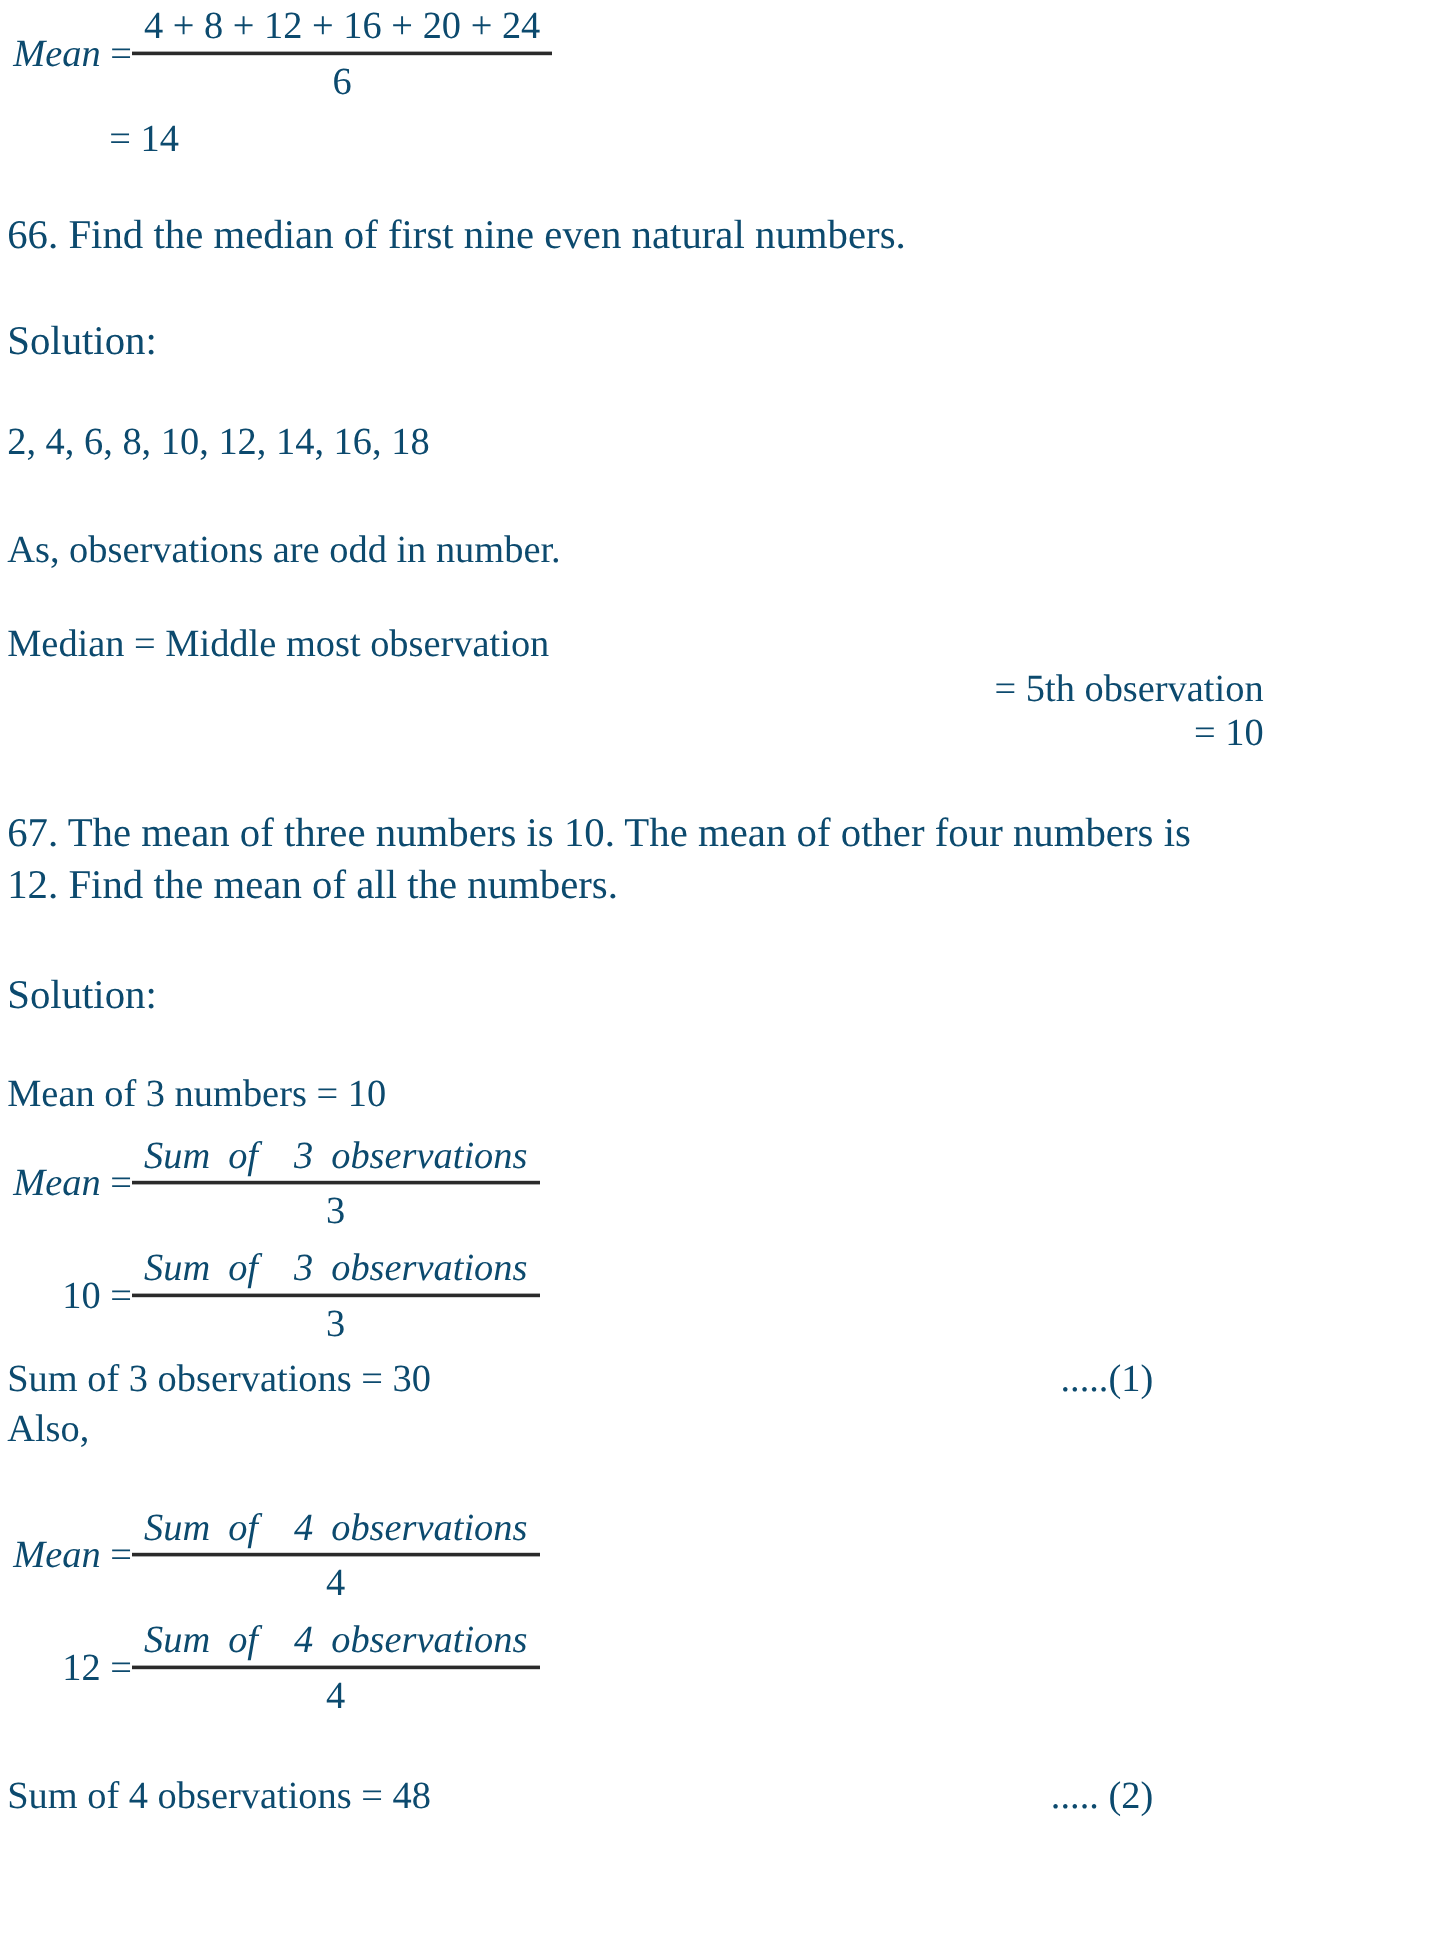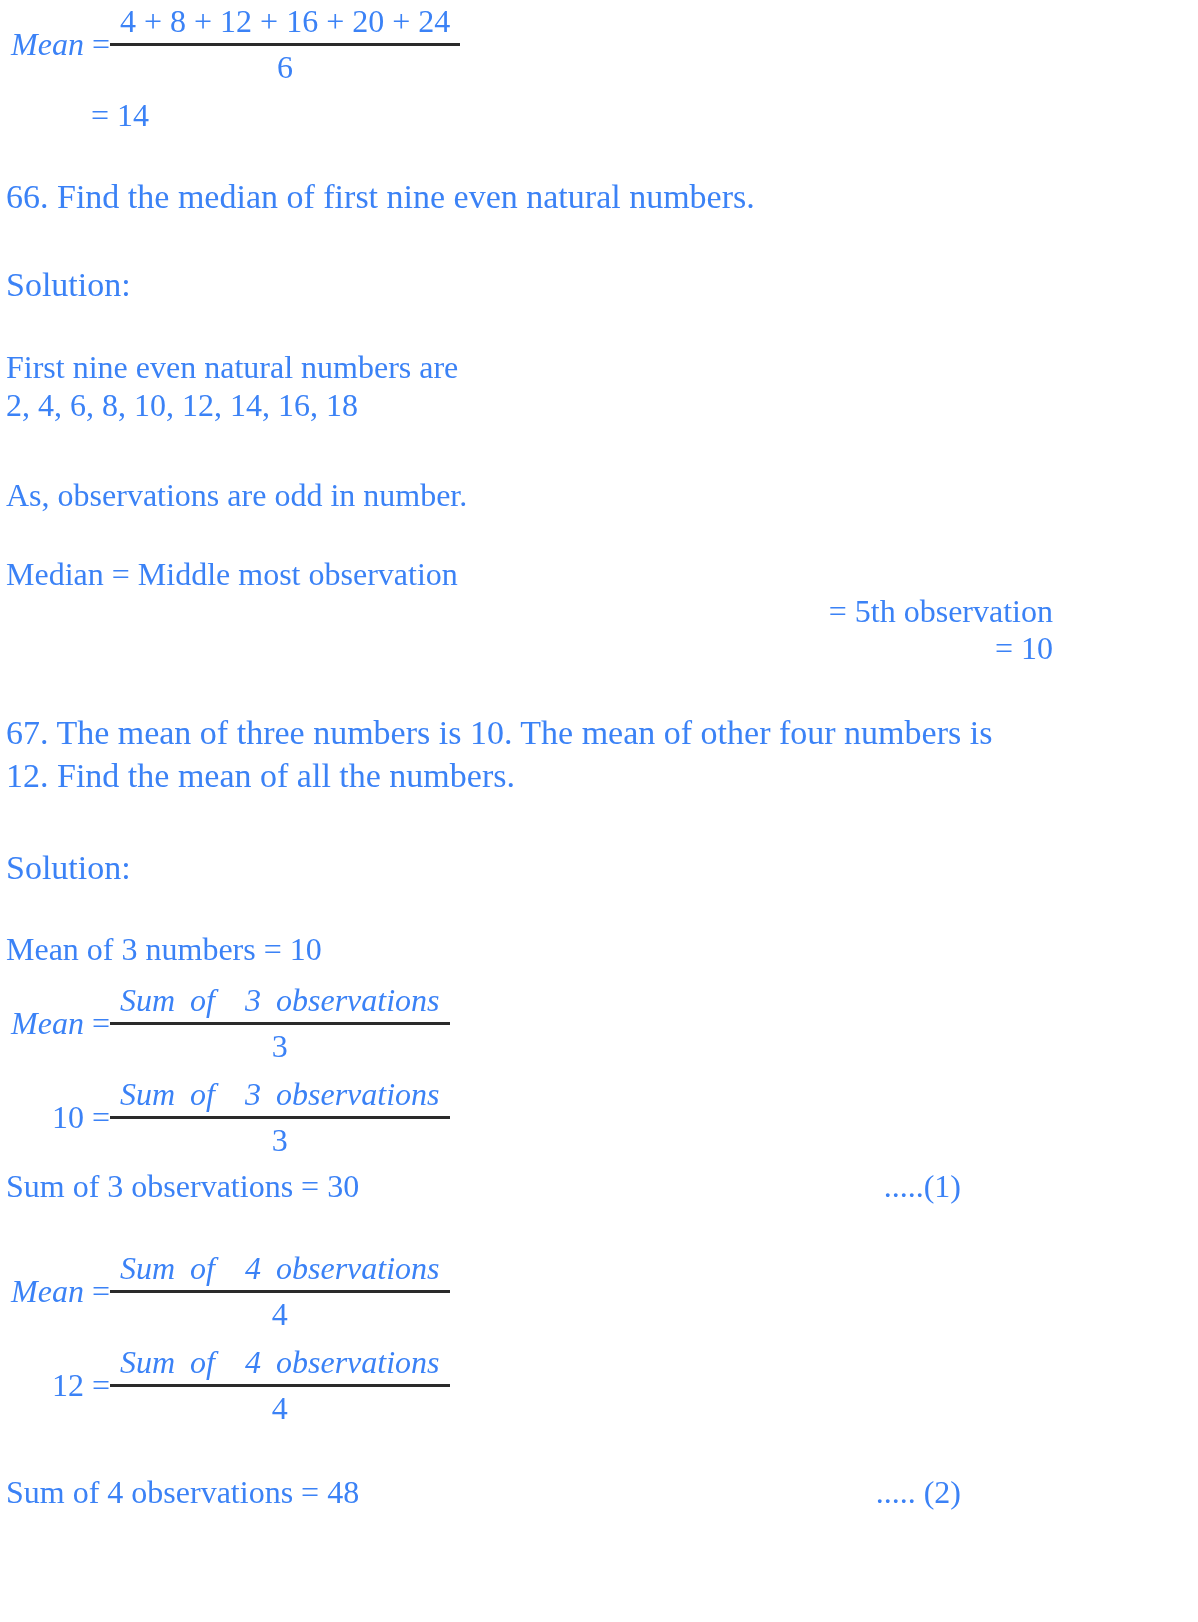--- a/index.html
+++ b/index.html
@@ -1,21 +1,21 @@
 <!DOCTYPE html>
 <html><head>
 <meta charset="utf-8">
 <style>
   html, body { margin: 0; padding: 0; }
   .page {
     position: relative;
     width: 1053px;
     height: 1622px;
     background: #ffffff;
-    color: #3b82f6;
+    color: #0c4a6e;
     font-family: "Liberation Serif", "DejaVu Serif", serif;
     font-size: 32px;
     line-height: 38px;
     box-sizing: border-box;
     padding: 2px 0 0 6px;
     overflow: hidden;
   }
   .b { font-weight: normal; font-size: 34px; }
   .it { font-style: italic; }
   .line { white-space: pre; }
@@ -82,21 +82,20 @@
       <span class="num">4 + 8 + 12 + 16 + 20 + 24</span>
       <span class="den">6</span>
     </span>
   </div>
   <div class="line indent85 mt-result">= 14</div>
 
   <div class="b mt-h66 line">66. Find the median of first nine even natural numbers.</div>
   <div class="b mt-sol66 line">Solution:</div>
 
   <div class="mt-para1">
-    <div class="line">First nine even natural numbers are</div>
     <div class="line">2, 4, 6, 8, 10, 12, 14, 16, 18</div>
   </div>
 
   <div class="mt-para2 line">As, observations are odd in number.</div>
 
   <div class="mt-median median-block">
     <div class="line">Median = Middle most observation</div>
     <div class="line indent110">= 5th observation</div>
     <div class="line indent110">= 10</div>
   </div>
@@ -126,20 +125,21 @@
       <span class="num wide it">Sum of  3 observations</span>
       <span class="den">3</span>
     </span>
   </div>
 
   <div class="markline mt-sum3">
     <span class="line">Sum of 3 observations = 30</span>
     <span class="line">.....(1)</span>
   </div>
 
+  <div class="mt-also line">Also,</div>
 
   <div class="eqrow mt-eqm4">
     <span class="eq-lhs"><span class="it">Mean</span><span> </span><span>=</span></span>
     <span class="frac">
       <span class="num wide it">Sum of  4 observations</span>
       <span class="den">4</span>
     </span>
   </div>
 
   <div class="eqrow mt-eq12">

